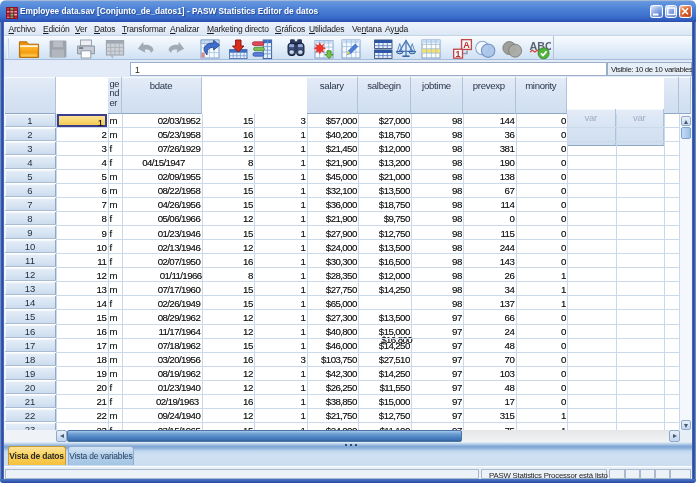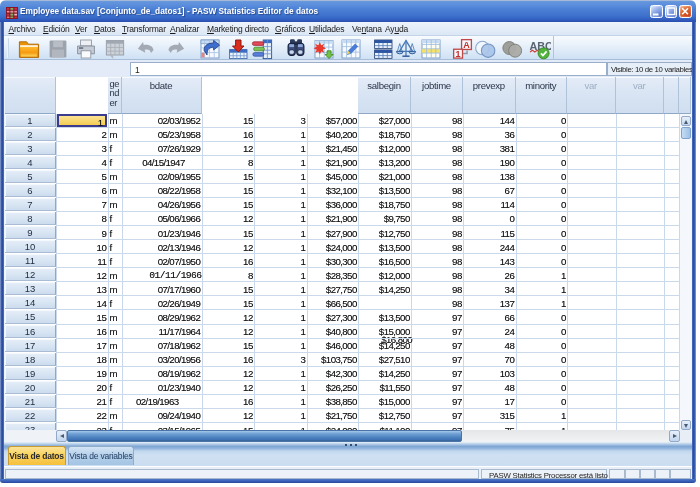--- a/index.html
+++ b/index.html
@@ -25,21 +25,21 @@
 
 #cellref { position:absolute; left:4px; top:60px; width:688px; height:17px; background:#E2EBF7; }
 #reffield { position:absolute; left:1px; top:1.5px; width:125px; height:14px; background:#EFF4FB; border:1px solid #9AAEC9; font-size:8.5px; color:#222; padding:2px 0 0 3px; }
 #valfield { position:absolute; left:126px; top:1.5px; width:477px; height:14px; background:#FFFFFF; border:1px solid #9AAEC9; font-size:8.5px; color:#222; padding:2px 0 0 4px; }
 #visfield { position:absolute; left:603px; top:1.5px; width:85px; height:14px; background:#E6EEF8; border:1px solid #9AAEC9; font-size:7.8px; color:#222; padding:2.5px 0 0 3px; white-space:nowrap; letter-spacing:-0.35px;}
 
 #grid { position:absolute; left:5px; top:77px; width:685.5px; height:353px; background:#FFFFFF; overflow:hidden; }
 .hcell { position:absolute; top:0; height:36.5px; background:linear-gradient(180deg,#E4ECF7 0%,#D8E4F3 50%,#CFDEF0 100%);
   border-right:1px solid #AEC2DA; border-bottom:1px solid #8FA8C6; box-shadow:inset 0 1px 0 #F6FAFD;
   font-size:9.6px; color:#2A3448; text-align:center; padding-top:2.5px; letter-spacing:-0.3px; }
-.hvar { color:#9FAEC4; }
+.hvar { color:#9FAEC4;margin-top:32px; }
 .rowhdr { position:absolute; left:0; width:51px; background:linear-gradient(180deg,#E6EEF8 0%,#D8E5F3 55%,#CCDCEE 100%);
   border-right:1px solid #8FA8C6; border-bottom:1px solid #A9BCD4; box-shadow:inset 0 1px 0 #F4F9FD, inset 1px 0 0 #F4F9FD;
   font-size:9.5px; color:#1E2A3E; text-align:center; }
 .vline { position:absolute; top:36.5px; width:1px; background:#C9D8EA; }
 .hline { position:absolute; height:1px; background:#CBDAEB; }
 .dcell { position:absolute; font-size:9.7px; letter-spacing:-0.6px; color:#141414; white-space:nowrap; text-shadow:0 0 0.5px rgba(40,40,40,0.55); }
 .num { text-align:right; }
 #selcell { position:absolute; background:linear-gradient(180deg,#FBE294 0%,#F7D66D 60%,#F3CC52 100%); border:2px solid #3C3C8E; }
 
 #vscroll { position:absolute; left:679px; top:113.5px; width:11.5px; height:316.5px; background:#F4F7FB; border-left:1px solid #C9D8EA;}
@@ -272,20 +272,21 @@
     </div>
 </div>
 <div id="cellref">
     <div id="valfield">1</div>
     <div id="visfield">Visible: 10 de 10 variables</div>
   </div>
 <div id="grid">
 <div class="hcell" style="left:0.0px;width:51.0px;"></div>
 <div class="hcell" style="left:102.5px;width:14.0px;text-align:left;padding-left:2px;line-height:9.6px;letter-spacing:-0.3px;font-size:9.3px;">ge<br>nd<br>er</div>
 <div class="hcell" style="left:116.5px;width:80.0px;">bdate</div>
+<div class="hcell" style="left:301.5px;width:51.5px;">salary</div>
 <div class="hcell" style="left:353.0px;width:53.0px;">salbegin</div>
 <div class="hcell" style="left:458.0px;width:52.5px;">prevexp</div>
 <div class="hcell" style="left:406.0px;width:52.0px;">jobtime</div>
 <div class="hcell" style="left:510.5px;width:51.5px;">minority</div>
 <div class="hcell hvar" style="left:562.0px;width:48.5px;">var</div>
 <div class="hcell hvar" style="left:610.5px;width:48.5px;">var</div>
 <div class="hcell" style="left:659.0px;width:15.0px;"></div>
 <div class="hcell" style="left:674.0px;width:11.5px;"></div>
 <div class="vline" style="left:51.0px;height:316.5px;"></div>
 <div class="vline" style="left:102.5px;height:316.5px;"></div>
@@ -429,21 +430,21 @@
 <div class="dcell num" style="left:249.0px;top:178.7px;width:51.2px;">1</div>
 <div class="dcell num" style="left:301.5px;top:178.7px;width:50.2px;">$30,300</div>
 <div class="dcell num" style="left:353.0px;top:178.7px;width:51.7px;">$16,500</div>
 <div class="dcell num" style="left:406.0px;top:178.7px;width:50.7px;">98</div>
 <div class="dcell num" style="left:458.0px;top:178.7px;width:51.2px;">143</div>
 <div class="dcell num" style="left:510.5px;top:178.7px;width:50.2px;">0</div>
 <div class="rowhdr" style="top:191.26999999999998px;height:13.07px;line-height:13.07px;">12</div>
 <div class="hline" style="left:51px;top:204.33999999999997px;width:634px;"></div>
 <div class="dcell num" style="left:51.0px;top:192.76999999999998px;width:50.2px;">12</div>
 <div class="dcell" style="left:104.5px;top:192.76999999999998px;width:11.0px;">m</div>
-<div class="dcell num" style="left:116.5px;top:192.76999999999998px;width:80px;font-family:Liberation Mono, monospace;">01/11/1966</div>
+<div class="dcell num" style="left:116.5px;top:192.76999999999998px;width:80px;">01/11/1966</div>
 <div class="dcell num" style="left:196.5px;top:192.76999999999998px;width:51.2px;">8</div>
 <div class="dcell num" style="left:249.0px;top:192.76999999999998px;width:51.2px;">1</div>
 <div class="dcell num" style="left:301.5px;top:192.76999999999998px;width:50.2px;">$28,350</div>
 <div class="dcell num" style="left:353.0px;top:192.76999999999998px;width:51.7px;">$12,000</div>
 <div class="dcell num" style="left:406.0px;top:192.76999999999998px;width:50.7px;">98</div>
 <div class="dcell num" style="left:458.0px;top:192.76999999999998px;width:51.2px;">26</div>
 <div class="dcell num" style="left:510.5px;top:192.76999999999998px;width:50.2px;">1</div>
 <div class="rowhdr" style="top:205.34000000000003px;height:13.07px;line-height:13.07px;">13</div>
 <div class="hline" style="left:51px;top:218.41000000000003px;width:634px;"></div>
 <div class="dcell num" style="left:51.0px;top:206.84000000000003px;width:50.2px;">13</div>
@@ -456,21 +457,21 @@
 <div class="dcell num" style="left:406.0px;top:206.84000000000003px;width:50.7px;">98</div>
 <div class="dcell num" style="left:458.0px;top:206.84000000000003px;width:51.2px;">34</div>
 <div class="dcell num" style="left:510.5px;top:206.84000000000003px;width:50.2px;">1</div>
 <div class="rowhdr" style="top:219.40999999999997px;height:13.07px;line-height:13.07px;">14</div>
 <div class="hline" style="left:51px;top:232.47999999999996px;width:634px;"></div>
 <div class="dcell num" style="left:51.0px;top:220.90999999999997px;width:50.2px;">14</div>
 <div class="dcell" style="left:104.5px;top:220.90999999999997px;width:11.0px;">f</div>
 <div class="dcell num" style="left:116.5px;top:220.90999999999997px;width:78.7px;">02/26/1949</div>
 <div class="dcell num" style="left:196.5px;top:220.90999999999997px;width:51.2px;">15</div>
 <div class="dcell num" style="left:249.0px;top:220.90999999999997px;width:51.2px;">1</div>
-<div class="dcell num" style="left:301.5px;top:220.90999999999997px;width:50.2px;">$66,500</div>
+<div class="dcell num" style="left:301.5px;top:220.90999999999997px;width:50.2px;">$65,000</div>
 <div class="dcell num" style="left:353.0px;top:228px;width:54px;margin-top:29px;">$16,800</div>
 <div class="dcell num" style="left:406.0px;top:220.90999999999997px;width:50.7px;">98</div>
 <div class="dcell num" style="left:458.0px;top:220.90999999999997px;width:51.2px;">137</div>
 <div class="dcell num" style="left:510.5px;top:220.90999999999997px;width:50.2px;">1</div>
 <div class="rowhdr" style="top:233.48000000000002px;height:13.07px;line-height:13.07px;">15</div>
 <div class="hline" style="left:51px;top:246.55px;width:634px;"></div>
 <div class="dcell num" style="left:51.0px;top:234.98000000000002px;width:50.2px;">15</div>
 <div class="dcell" style="left:104.5px;top:234.98000000000002px;width:11.0px;">m</div>
 <div class="dcell num" style="left:116.5px;top:234.98000000000002px;width:78.7px;">08/29/1962</div>
 <div class="dcell num" style="left:196.5px;top:234.98000000000002px;width:51.2px;">12</div>
@@ -537,21 +538,21 @@
 <div class="dcell num" style="left:249.0px;top:305.33px;width:51.2px;">1</div>
 <div class="dcell num" style="left:301.5px;top:305.33px;width:50.2px;">$26,250</div>
 <div class="dcell num" style="left:353.0px;top:305.33px;width:51.7px;">$11,550</div>
 <div class="dcell num" style="left:406.0px;top:305.33px;width:50.7px;">97</div>
 <div class="dcell num" style="left:458.0px;top:305.33px;width:51.2px;">48</div>
 <div class="dcell num" style="left:510.5px;top:305.33px;width:50.2px;">0</div>
 <div class="rowhdr" style="top:317.9px;height:13.07px;line-height:13.07px;">21</div>
 <div class="hline" style="left:51px;top:330.96999999999997px;width:634px;"></div>
 <div class="dcell num" style="left:51.0px;top:319.4px;width:50.2px;">21</div>
 <div class="dcell" style="left:104.5px;top:319.4px;width:11.0px;">f</div>
-<div class="dcell num" style="left:116.5px;top:319.4px;width:57px;">02/19/1963</div>
+<div class="dcell num" style="left:116.5px;top:319.4px;width:77px;">02/19/1963</div>
 <div class="dcell num" style="left:196.5px;top:319.4px;width:51.2px;">16</div>
 <div class="dcell num" style="left:249.0px;top:319.4px;width:51.2px;">1</div>
 <div class="dcell num" style="left:301.5px;top:319.4px;width:50.2px;">$38,850</div>
 <div class="dcell num" style="left:353.0px;top:319.4px;width:51.7px;">$15,000</div>
 <div class="dcell num" style="left:406.0px;top:319.4px;width:50.7px;">97</div>
 <div class="dcell num" style="left:458.0px;top:319.4px;width:51.2px;">17</div>
 <div class="dcell num" style="left:510.5px;top:319.4px;width:50.2px;">0</div>
 <div class="rowhdr" style="top:331.97px;height:13.07px;line-height:13.07px;">22</div>
 <div class="hline" style="left:51px;top:345.04px;width:634px;"></div>
 <div class="dcell num" style="left:51.0px;top:333.47px;width:50.2px;">22</div>

